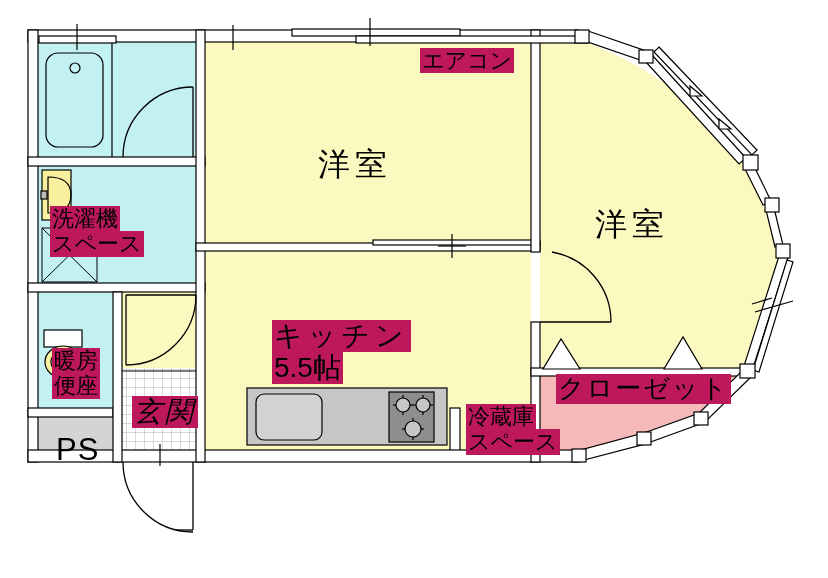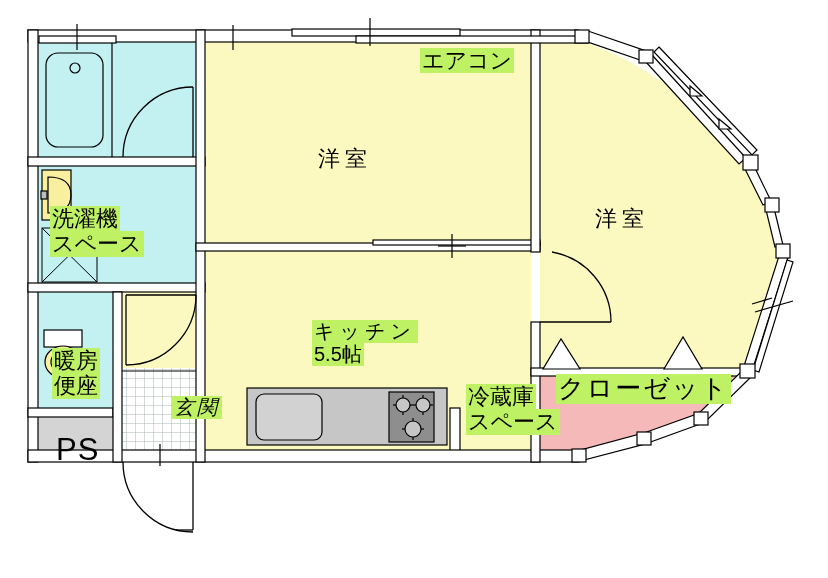--- a/index.html
+++ b/index.html
@@ -1,24 +1,24 @@
 <!DOCTYPE html>
 <html><head>
 <meta charset="utf-8">
 <style>
   html,body{margin:0;padding:0;background:#fff;}
   #plan{position:relative;width:828px;height:578px;background:#fff;overflow:hidden;
         font-family:"Liberation Sans","DejaVu Sans",sans-serif;}
   #plan svg{position:absolute;left:0;top:0;}
   .label{position:absolute;color:#000;white-space:nowrap;line-height:1.15;}
-  .label .ln{display:inline-block;background:#bef264;padding:0 2px;}
+  .label .ln{display:inline-block;background:#be185d;padding:0 2px;}
   .nobg .ln{background:transparent;}
   .f22{font-size:22px;}
-  .f24{font-size:20px;margin-left:40px;}
-  .f26{font-size:22px;letter-spacing:5px;}
+  .f24{font-size:28px;}
+  .f26{font-size:32px;letter-spacing:5px;}
   .f26t{font-size:26px;letter-spacing:2px;}
   .ps{font-size:31px;letter-spacing:1px;margin-top:20px;}
   .stack .ln{display:block;width:max-content;}
 </style>
 </head>
 <body>
 
 <div id="plan">
 <svg width="828" height="578" viewBox="0 0 828 578">
   <defs>
@@ -182,19 +182,19 @@
 
 <div class="label f22 stack" style="left:52px;top:348px;">
   <span class="ln">暖房</span>
   <span class="ln">便座</span>
 </div>
 
 <div class="label ps nobg" style="left:54px;top:412px;"><span class="ln">PS</span></div>
 
 <div class="label f24" style="left:132px;top:396px;"><span class="ln" style="letter-spacing:3px;font-style:italic;">玄関</span></div>
 
-<div class="label f22 stack" style="left:466px;top:384px;font-family:Liberation Serif, serif;">
+<div class="label f22 stack" style="left:466px;top:404px;font-family:Liberation Serif, serif;">
   <span class="ln">冷蔵庫</span>
   <span class="ln">スペース</span>
 </div>
 
 <div class="label f26t" style="left:556px;top:374px;"><span class="ln">クローゼット</span></div>
 </div>
 
 </body></html>

